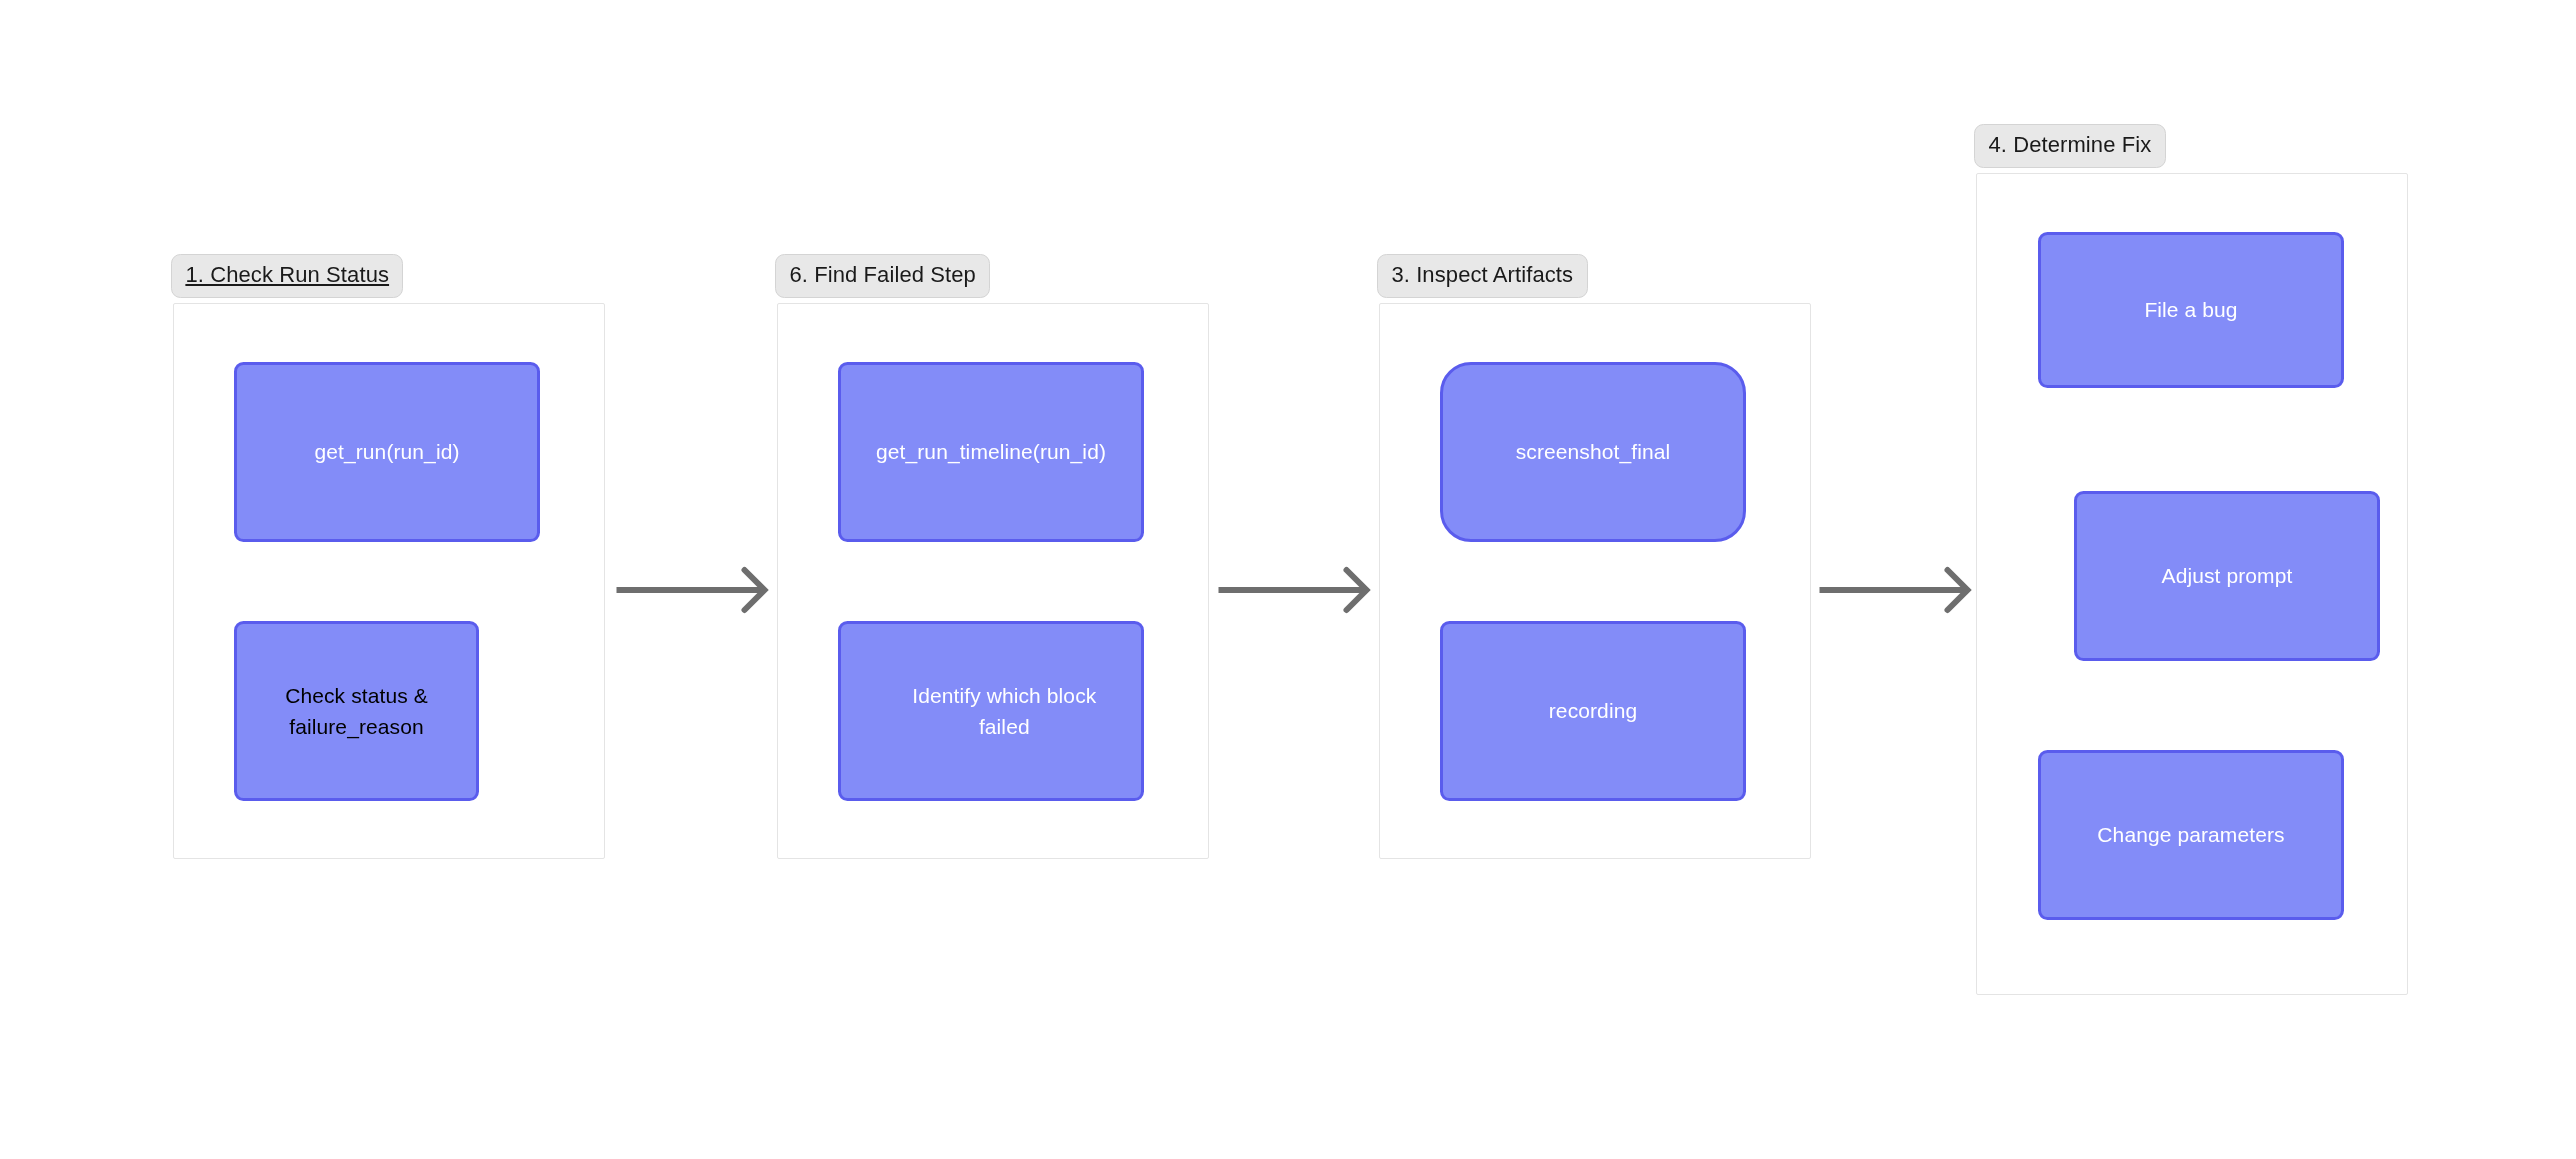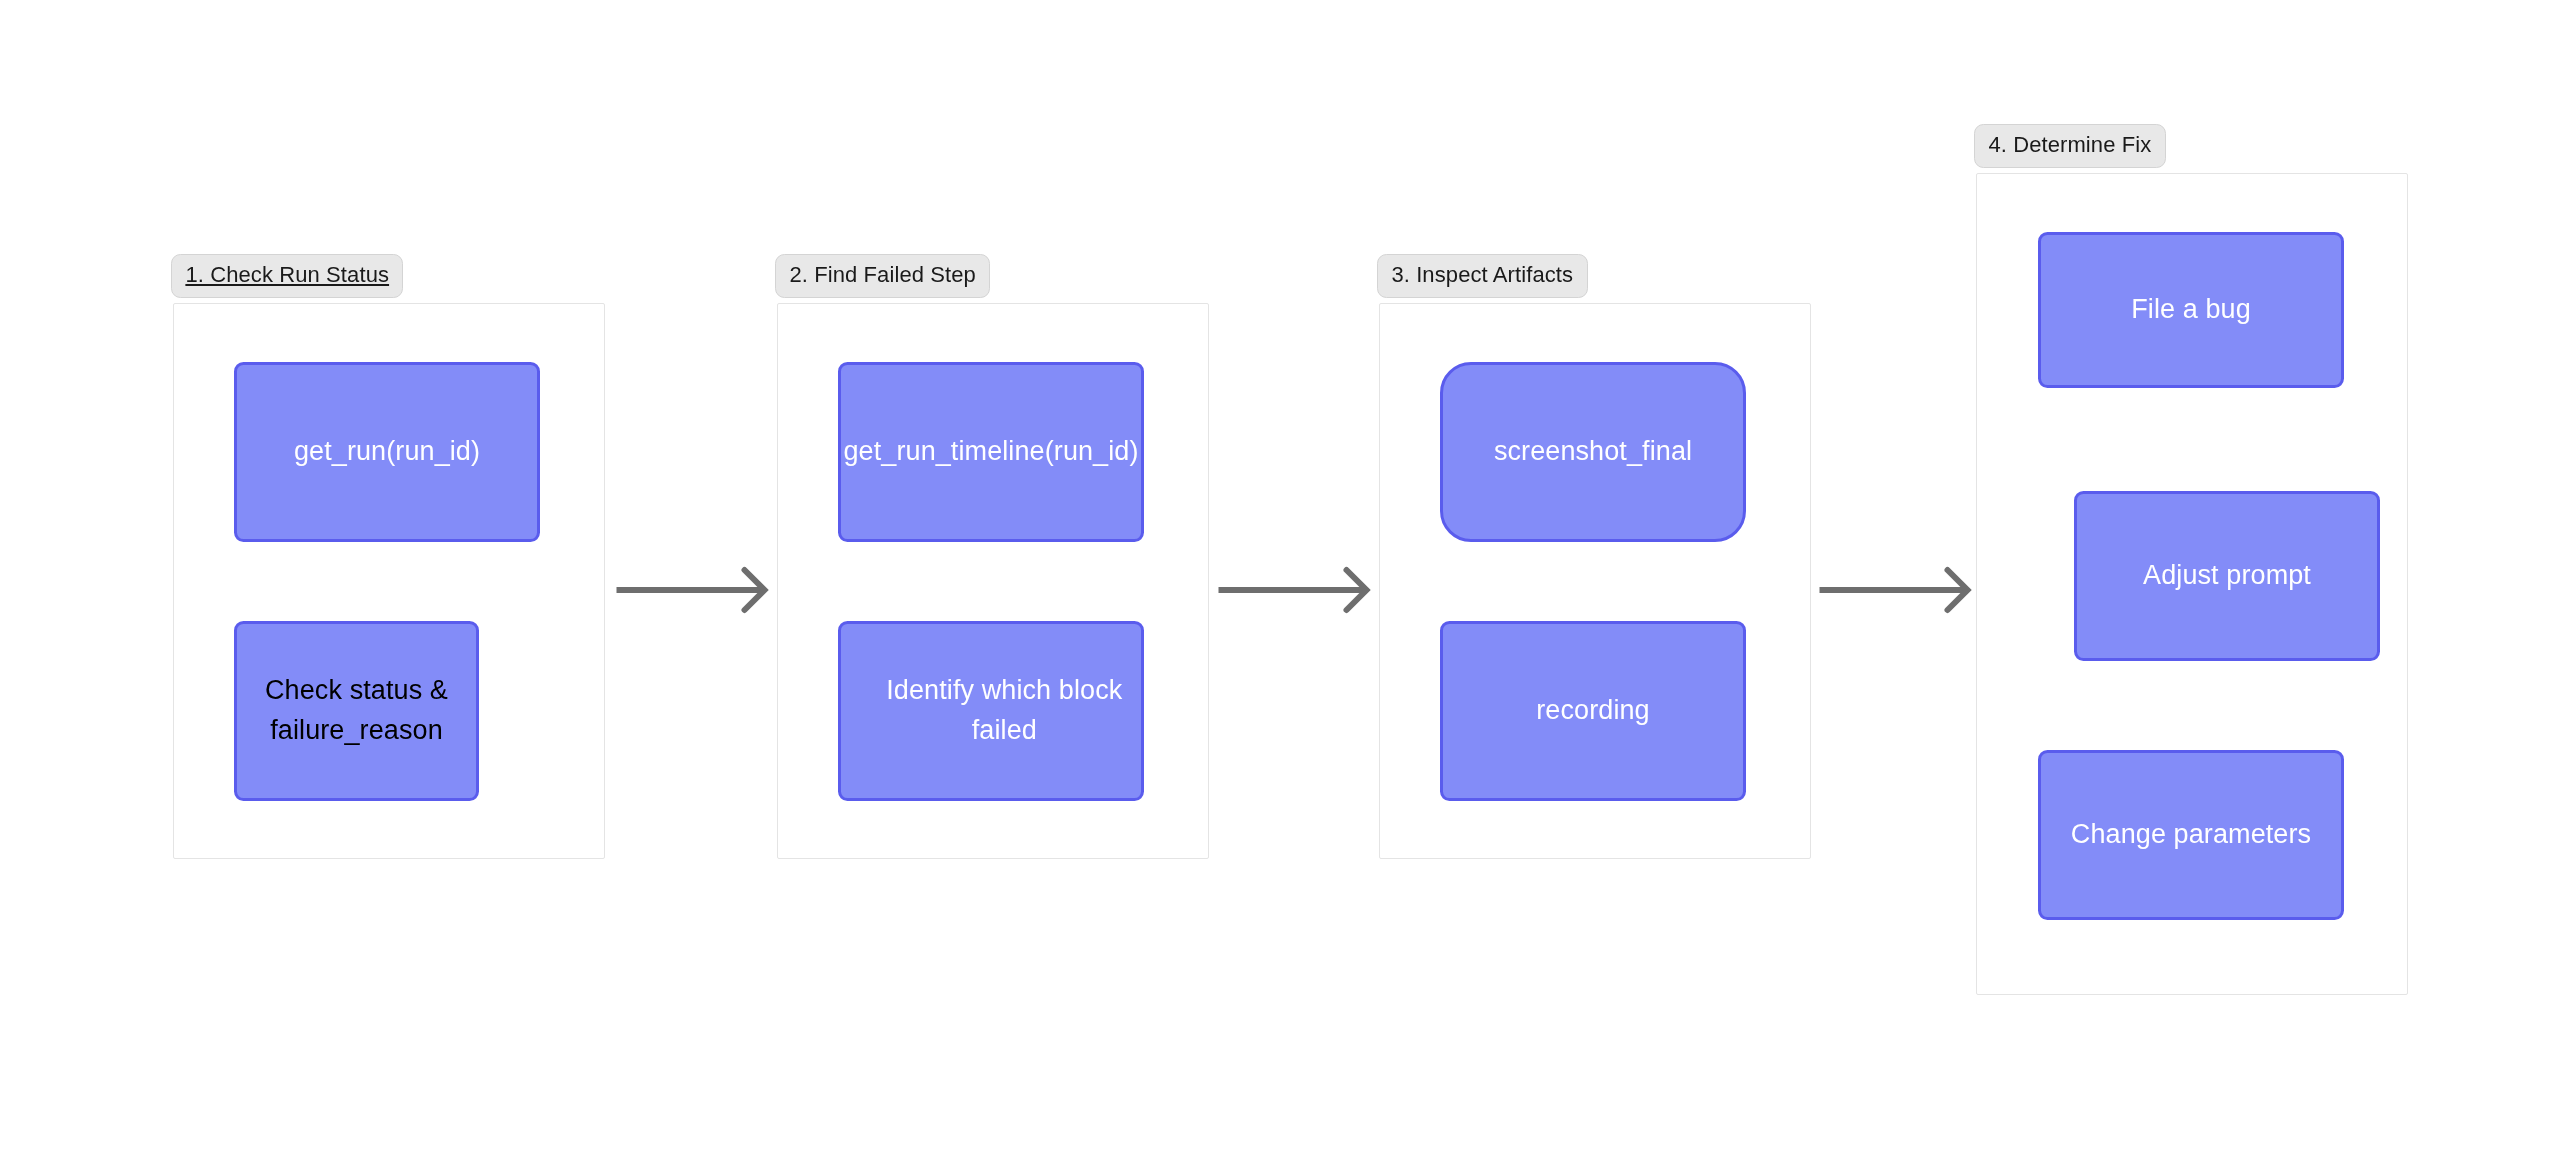--- a/index.html
+++ b/index.html
@@ -56,21 +56,21 @@
     position: absolute;
     box-sizing: border-box;
     background: #838cf8;
     border: 3.4px solid #5a5ced;
     border-radius: 9.4px;
     display: flex;
     align-items: center;
     justify-content: center;
     text-align: center;
     color: #ffffff;
-    font-size: 27px;
+    font-size: 21px;
     line-height: 1.48;
     padding: 4px 9.4px;
     white-space: pre-line;
     letter-spacing: 0.1px;
   }
 
   
   .arrow {
     position: absolute;
   }
@@ -84,21 +84,21 @@
 <div id="canvas">
     <div class="group" style="left: 0px; top: 0px;">
       <div class="group-box" style="left: 173px; top: 303px; width: 432px; height: 556px; border-color: rgb(228, 228, 228);"></div>
       <div class="group-label" style="left: 171px; top: 254px; background: rgb(232, 232, 232); color: rgb(26, 26, 26); text-decoration: underline;">1. Check Run Status</div>
       <div class="node" style="left: 234px; top: 362px; width: 306px; height: 180px; background: rgb(131, 140, 248); border-color: rgb(90, 92, 237); color: rgb(255, 255, 255);">get_run(run_id)</div>
       <div class="node" style="left: 234px; top: 621px; width: 245px; height: 180px; background: rgb(131, 140, 248); border-color: rgb(90, 92, 237); color: #000000;">Check status &amp;
 failure_reason</div>
     </div>
     <div class="group" style="left: 0px; top: 0px;">
       <div class="group-box" style="left: 777px; top: 303px; width: 432px; height: 556px; border-color: rgb(228, 228, 228);"></div>
-      <div class="group-label" style="left: 775px; top: 254px; background: rgb(232, 232, 232); color: rgb(26, 26, 26);">2. Find Failed Step</div>
+      <div class="group-label" style="left: 775px; top: 254px; background: rgb(232, 232, 232); color: rgb(26, 26, 26);">6. Find Failed Step</div>
       <div class="node" style="left: 838px; top: 362px; width: 306px; height: 180px; background: rgb(131, 140, 248); border-color: rgb(90, 92, 237); color: rgb(255, 255, 255);">get_run_timeline(run_id)</div>
       <div class="node" style="left: 838px; top: 621px; width: 306px; height: 180px; background: rgb(131, 140, 248); border-color: rgb(90, 92, 237); color: rgb(255, 255, 255); padding-left: 36px;">Identify which block
 failed</div>
     </div>
     <div class="group" style="left: 0px; top: 0px;">
       <div class="group-box" style="left: 1379px; top: 303px; width: 432px; height: 556px; border-color: rgb(228, 228, 228);"></div>
       <div class="group-label" style="left: 1377px; top: 254px; background: rgb(232, 232, 232); color: rgb(26, 26, 26);">3. Inspect Artifacts</div>
       <div class="node" style="left: 1440px; top: 362px; width: 306px; height: 180px; background: rgb(131, 140, 248); border-color: rgb(90, 92, 237); color: rgb(255, 255, 255); border-radius: 31px;">screenshot_final</div>
       <div class="node" style="left: 1440px; top: 621px; width: 306px; height: 180px; background: rgb(131, 140, 248); border-color: rgb(90, 92, 237); color: rgb(255, 255, 255);">recording</div>
     </div>

